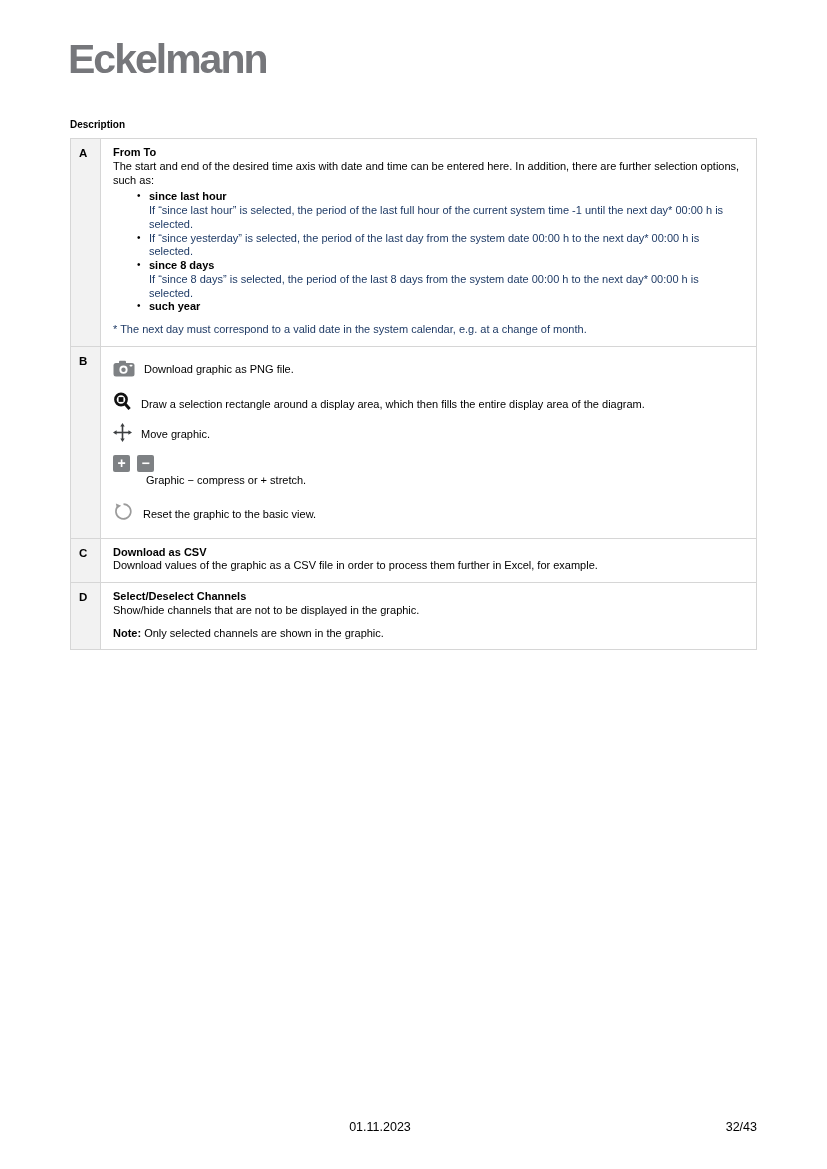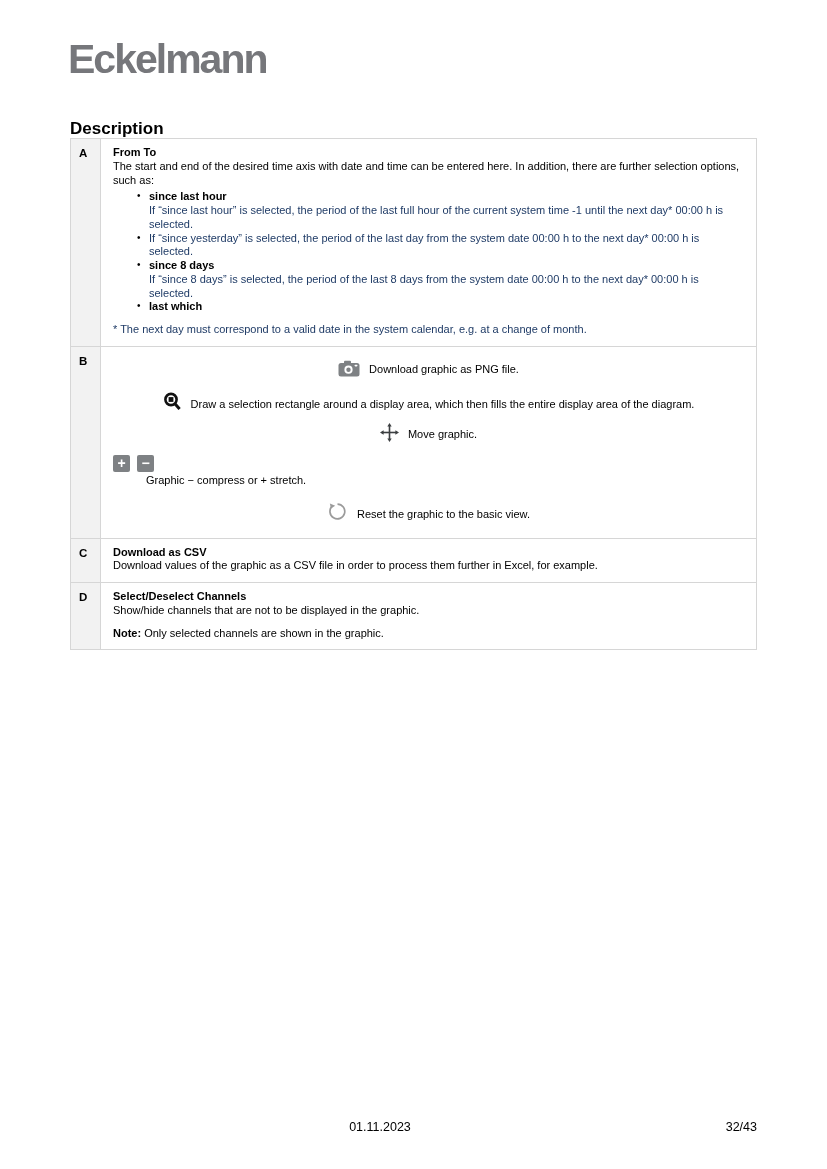--- a/index.html
+++ b/index.html
@@ -3,40 +3,40 @@
 <meta charset="utf-8">
 <style>
   * { margin:0; padding:0; box-sizing:border-box; }
   html,body { width:827px; height:1169px; background:#ffffff;
     font-family:"Liberation Sans", sans-serif; color:#000; }
   body { position:relative; overflow:hidden; }
 
   .logo { position:absolute; left:68px; top:36px; font-size:41px; font-weight:bold;
     color:#76777b; letter-spacing:-2px; }
 
-  .heading { position:absolute; left:70px; top:119px; font-size:17px; font-weight:bold; }
+  .heading { position:absolute; left:70px; top:119px; font-size:10px; font-weight:bold; }
 
   .doc-table { position:absolute; left:70px; top:138px; width:687px;
     border:1px solid #d6d6d6; font-size:11px; line-height:1.25; }
   .t-row { display:flex; align-items:stretch; }
   .t-row + .t-row { border-top:1px solid #d6d6d6; }
   .key-cell { width:30px; min-width:30px; background:#f2f2f2; border-right:1px solid #d6d6d6;
     padding:7px 0 0 8px; font-weight:bold; font-size:11.5px; }
   .content-cell { flex:1; padding:7px 12px 9px 12px; }
 
   .row-title { font-weight:bold; }
   .blue { color:#1f3b66; }
 
   ul.bullets { list-style:none; margin:3px 0 0 24px; }
   ul.bullets li { position:relative; padding-left:12px; }
   ul.bullets li::before { content:"•"; position:absolute; left:0; top:0; font-size:10px; }
   .term { font-weight:bold; }
   .footnote { margin-top:9px; }
 
-  .icon-row { display:flex; align-items:flex-end;justify-content:center; }
+  .icon-row { display:flex; align-items:flex-end; }
   .icon-row .txt { margin-left:9px; }
   .ir-1 { margin-top:6px; }
   .ir-2 { margin-top:15px; }
   .ir-3 { margin-top:11px; }
   .ir-4 { margin-top:13px; }
   .ir-5 { margin-top:13px; }
   .b-cell { padding-bottom:16px; }
 
   .sq-btn { display:inline-flex; width:17px; height:17px; background:#7e8184; border-radius:2px;
     color:#fff; font-weight:bold; font-size:14px; align-items:center; justify-content:center;
@@ -75,21 +75,21 @@
           <div class="blue">If “since last hour” is selected, the period of the last full hour of the current system time -1 until the next day* 00:00 h is selected.</div>
         </li>
         <li>
           <div class="blue">If “since yesterday” is selected, the period of the last day from the system date 00:00 h to the next day* 00:00 h is selected.</div>
         </li>
         <li>
           <div class="term">since 8 days</div>
           <div class="blue">If “since 8 days” is selected, the period of the last 8 days from the system date 00:00 h to the next day* 00:00 h is selected.</div>
         </li>
         <li>
-          <div class="term">last which</div>
+          <div class="term">such year</div>
         </li>
       </ul>
       <div class="footnote blue">* The next day must correspond to a valid date in the system calendar, e.g. at a change of month.</div>
     </div>
   </div>
 
   <div class="t-row">
     <div class="key-cell">B</div>
     <div class="content-cell b-cell">
 

